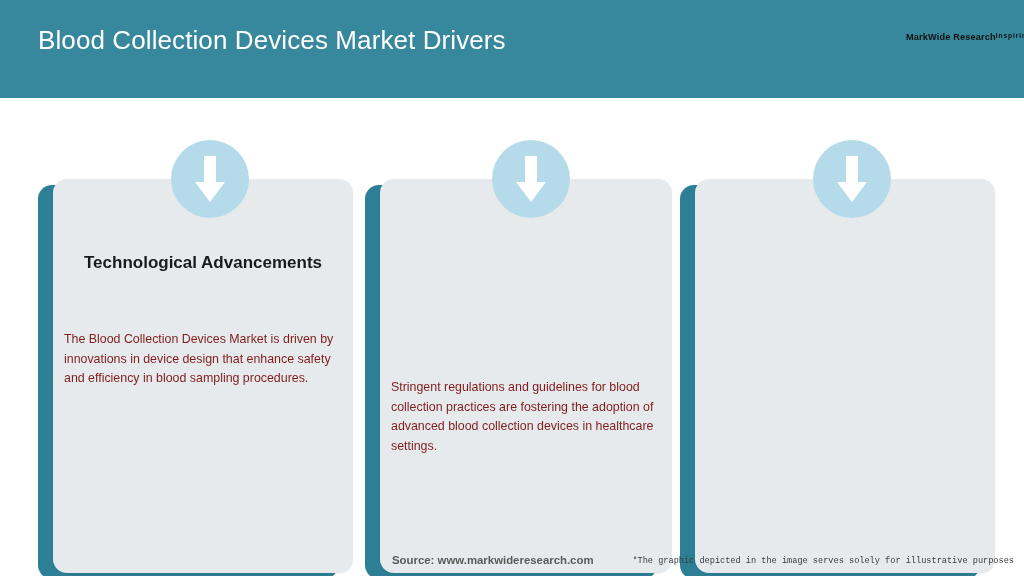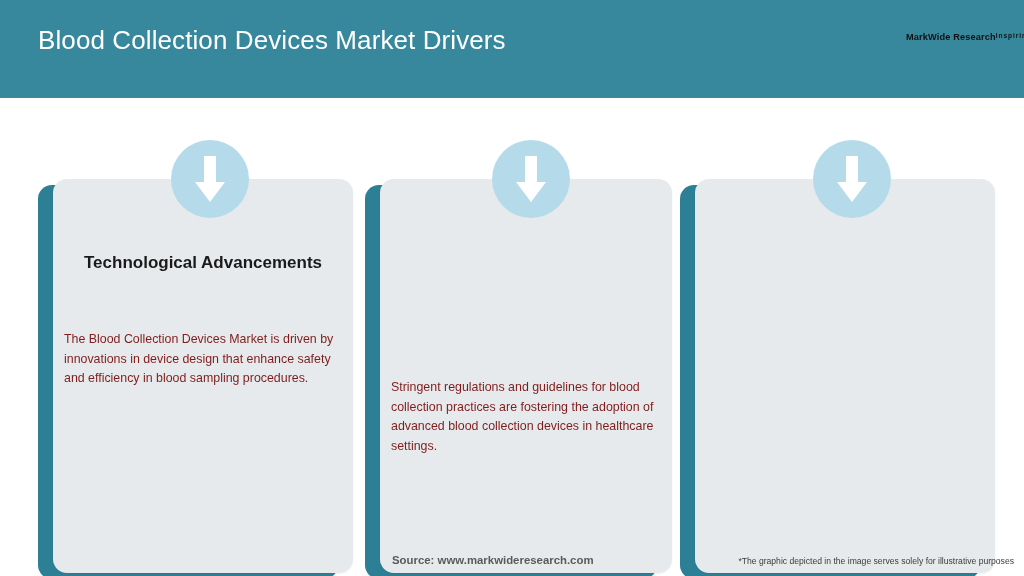--- a/index.html
+++ b/index.html
@@ -154,20 +154,21 @@
     white-space: nowrap;
     text-align: right;
   }
   #disclaimer-note {
     position: absolute;
     right: 10px;
     top: 556px;
     font-size: 8.6px;
     color: #3a3a3a;
     white-space: nowrap;
+    font-family: Liberation Mono, monospace;
   }
 </style>
 </head>
 <body>
 
 <div id="header-bar"></div>
 
 <div id="page-title">Blood Collection Devices Market Drivers</div>
 
 <div id="brand-logo">

